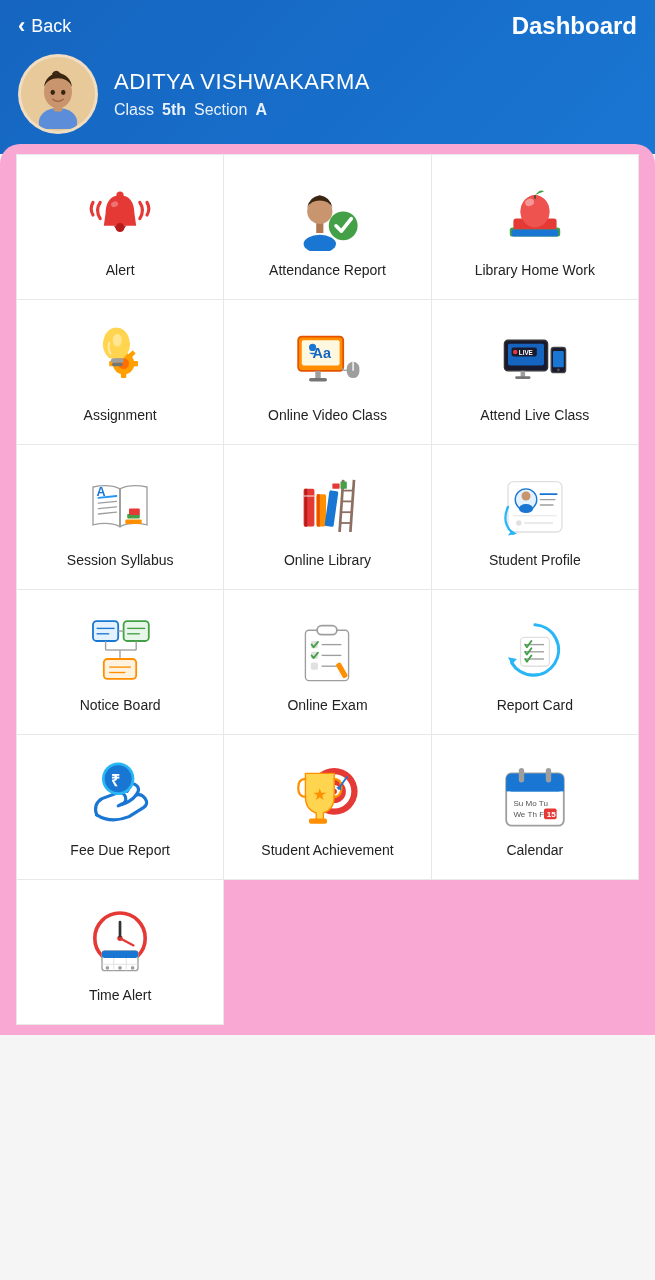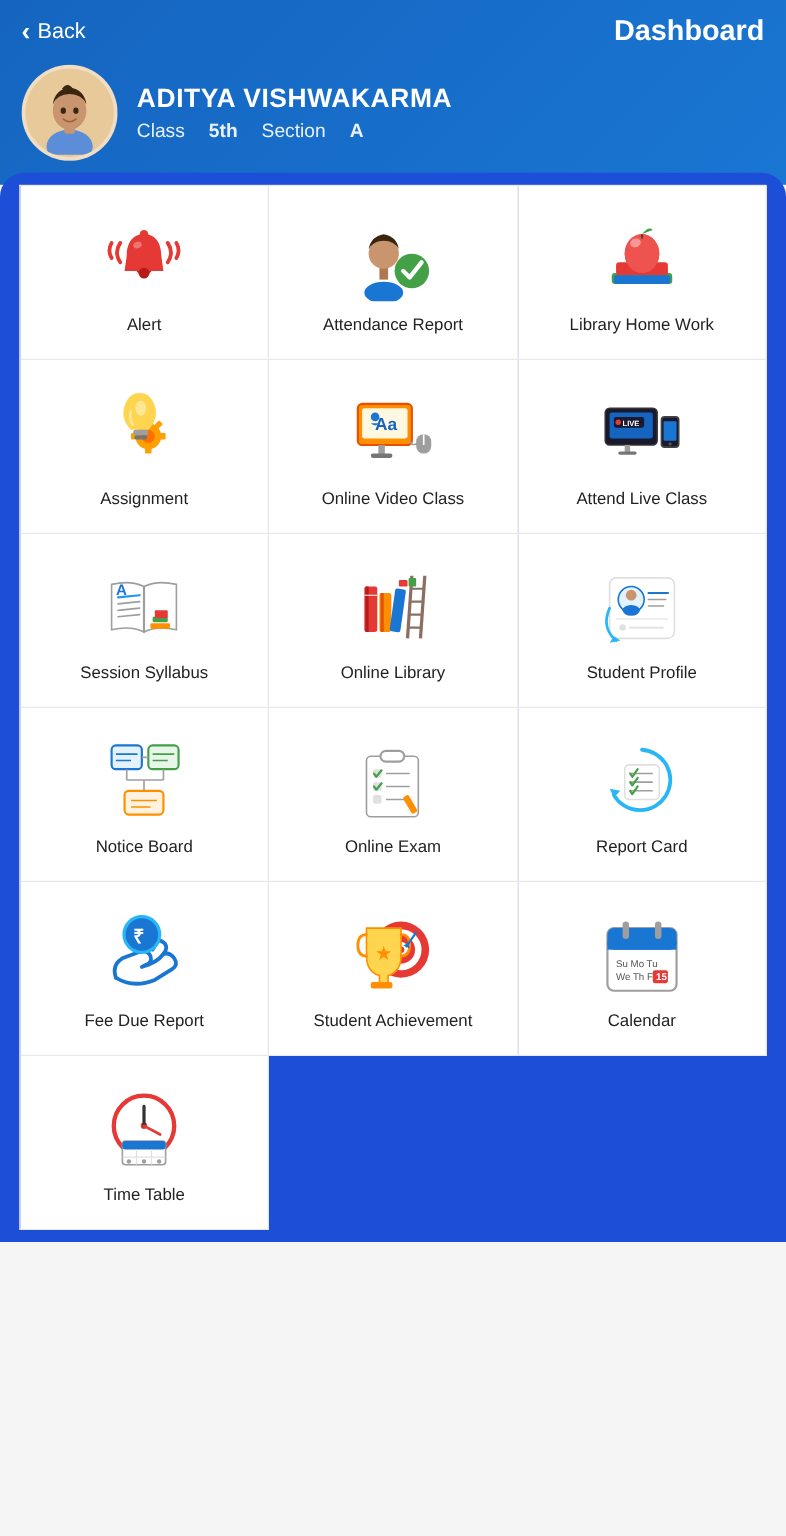--- a/index.html
+++ b/index.html
@@ -62,41 +62,41 @@
       width: 70px;
       height: 70px;
     }
     .profile-info {
       display: flex;
       flex-direction: column;
       gap: 6px;
     }
     .student-name {
       font-size: 22px;
-      font-weight: 700;
+      font-weight: 400;
       letter-spacing: 0.5px;
       color: white;
     }
     .class-row {
       display: flex;
       align-items: center;
-      gap: 20px;
+      gap: 8px;
       font-size: 16px;
       color: rgba(255,255,255,0.9);
     }
     .class-label, .section-label {
       font-weight: 400;
     }
     .class-value, .section-value {
       font-weight: 700;
     }
 
     
     .grid-container {
-      background: #1d4ed8;
+      background: #f9a8d4;
       border-radius: 20px 20px 0 0;
       margin-top: -10px;
       padding: 10px 16px;
     }
     .grid {
       display: grid;
       grid-template-columns: repeat(3, 1fr);
       border-left: 1px solid #e8e8e8;
       border-top: 1px solid #e8e8e8;
     }
@@ -536,16 +536,16 @@
     <line x1="20" y1="67" x2="60" y2="67" stroke="#e0e0e0" stroke-width="1"></line>
 
     <circle cx="26" cy="64" r="2" fill="white"></circle>
     <circle cx="40" cy="64" r="2" fill="white"></circle>
     <circle cx="54" cy="64" r="2" fill="white"></circle>
     <circle cx="26" cy="71" r="2" fill="#9E9E9E"></circle>
     <circle cx="40" cy="71" r="2" fill="#9E9E9E"></circle>
     <circle cx="54" cy="71" r="2" fill="#9E9E9E"></circle>
   </svg>
         </div>
-        <span class="grid-label">Time Table</span>
+        <span class="grid-label">Time Alert</span>
       </div>
     </div>
 </div>
 
 </body></html>

